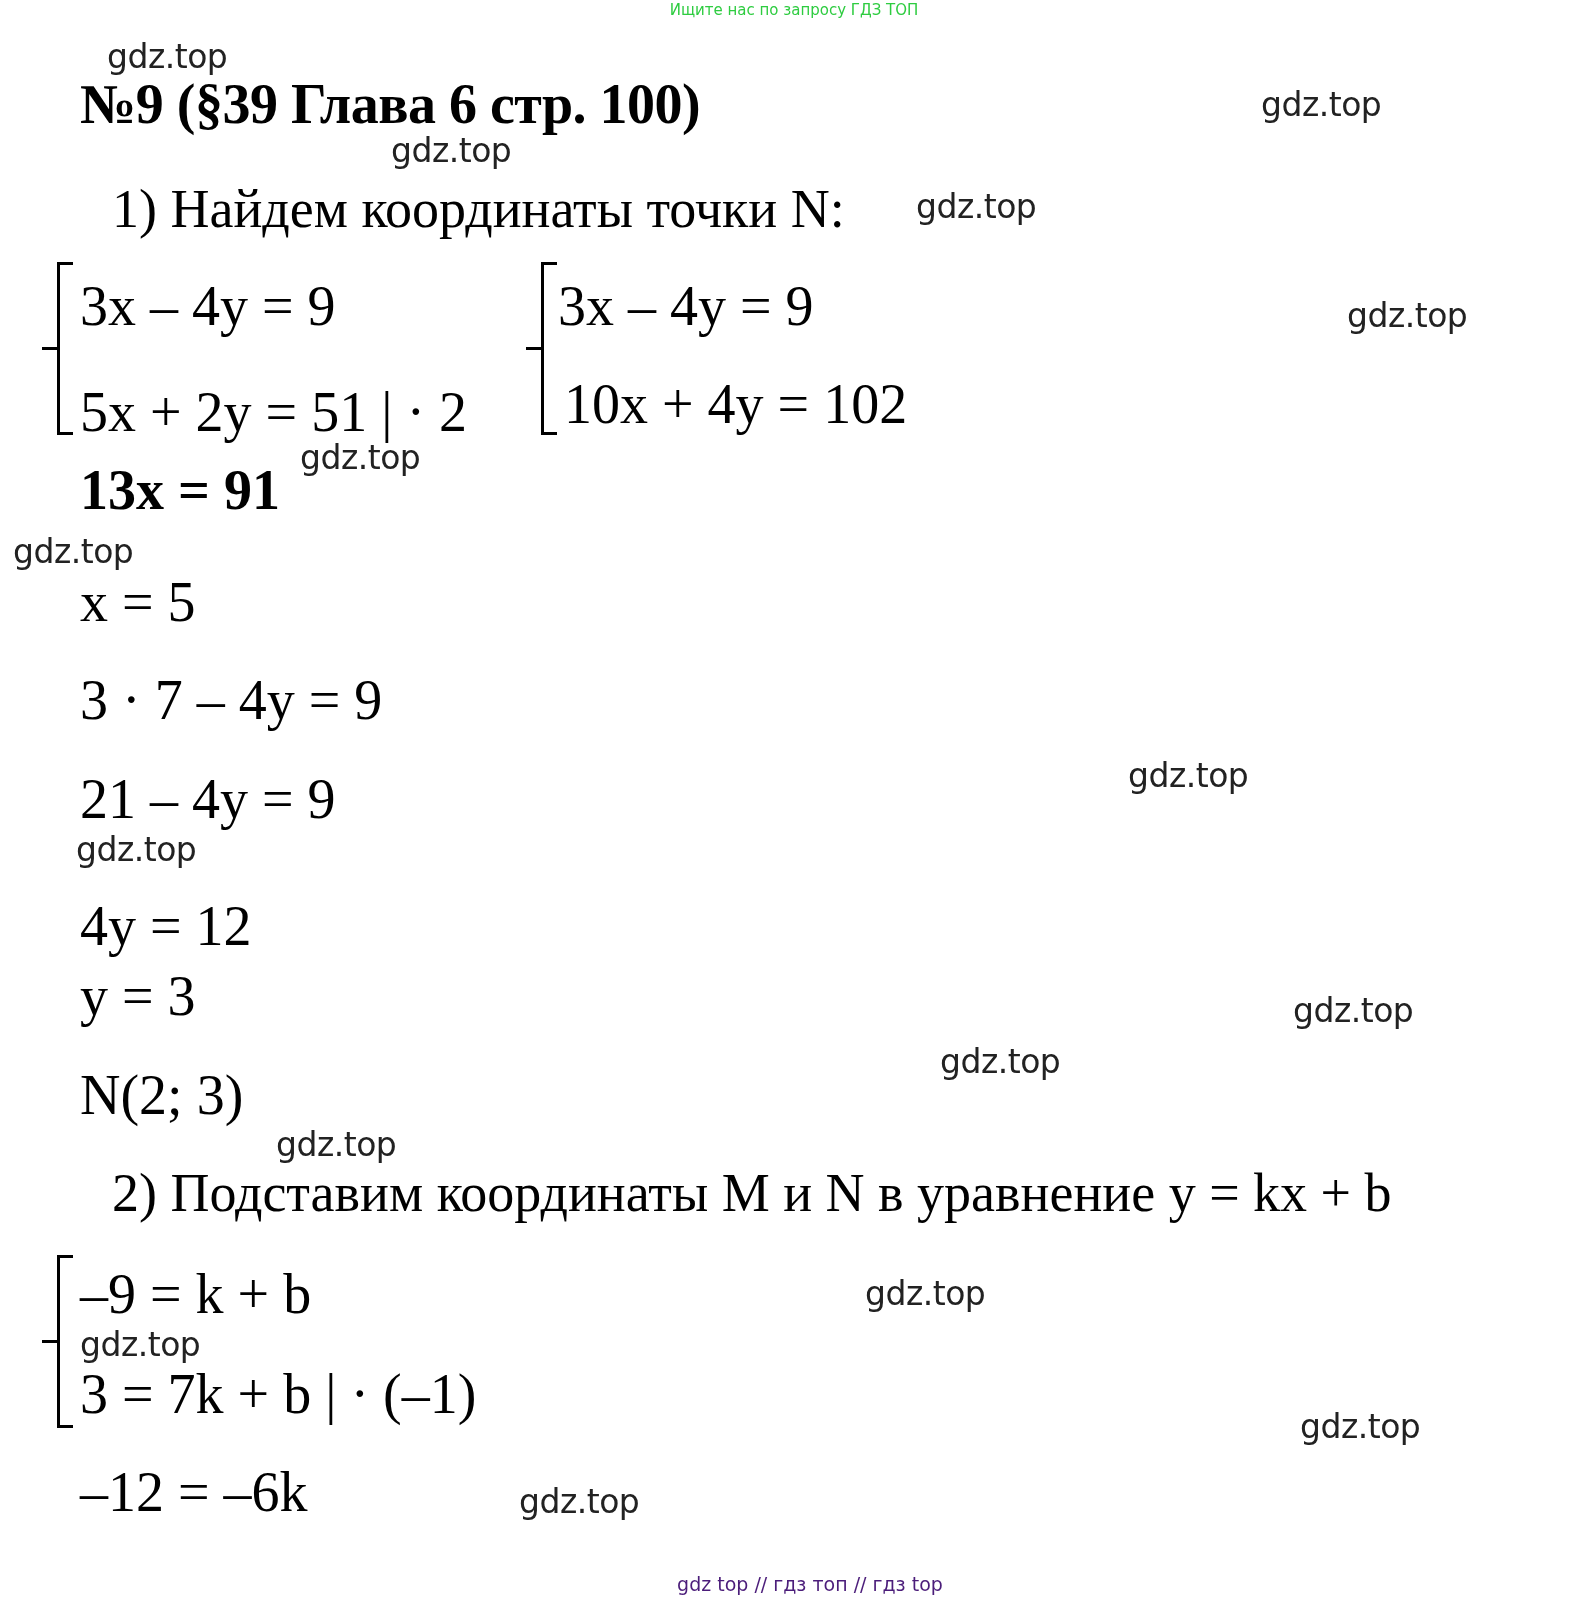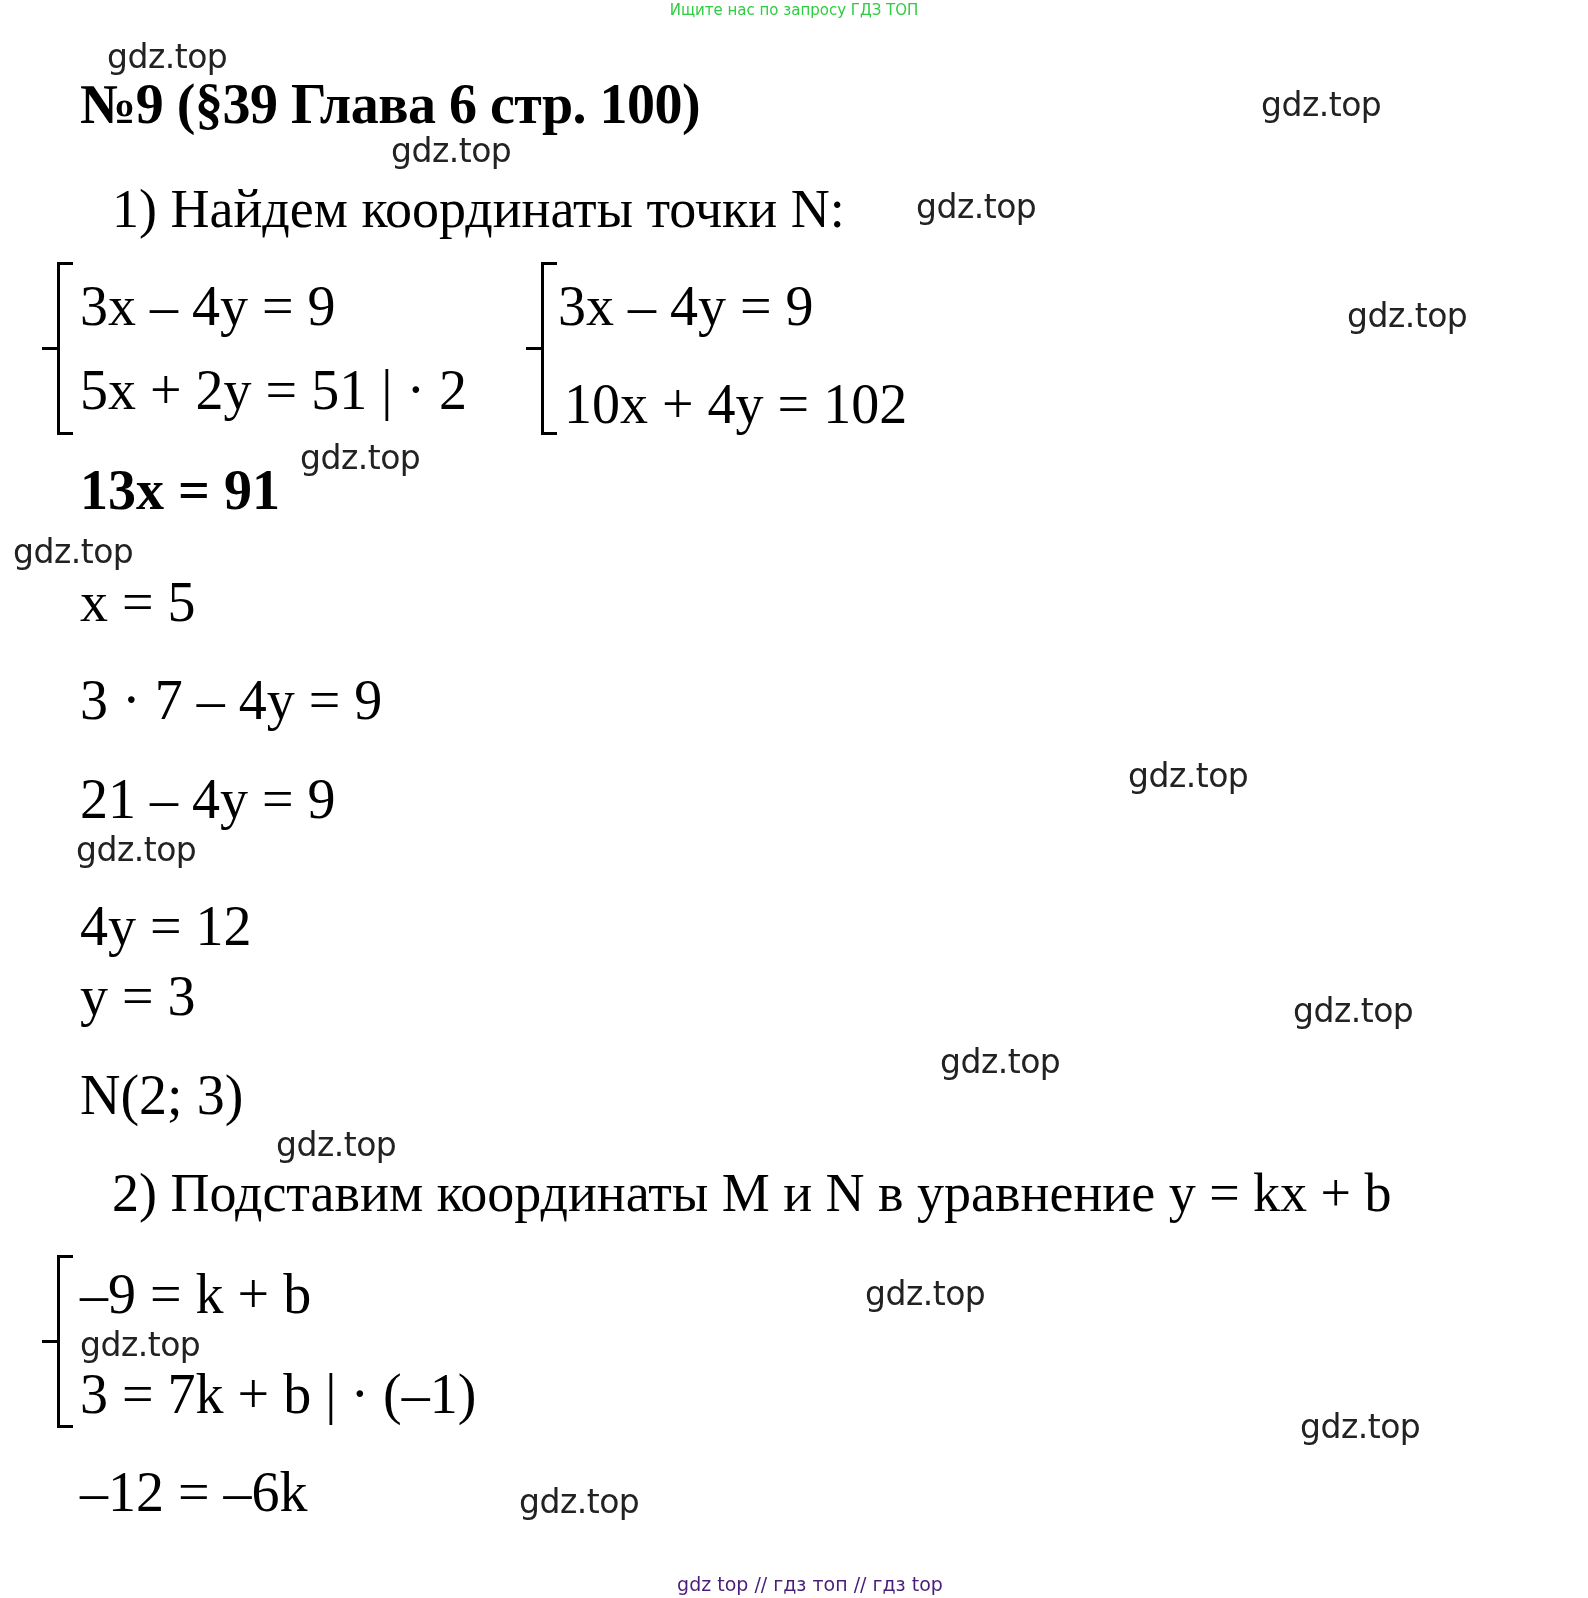--- a/index.html
+++ b/index.html
@@ -69,21 +69,21 @@
 <div class="abs top-banner">Ищите нас по запросу ГДЗ ТОП</div>
 
 <div class="abs title">№9 (§39 Глава 6  стр. 100)</div>
 
 <div class="abs step-head" style="left:80px; top:178px;">1) Найдем координаты точки N:</div>
 
 <div class="brace" style="left:57px; top:262px; height:173px;">
     <span class="tick" style="top:85px;"></span>
   </div>
 <div class="abs eq" style="left:80px; top:274px;">3x – 4y = 9</div>
-<div class="abs eq" style="left:80px; top:358px;text-align:right;">5x + 2y = 51  | · 2</div>
+<div class="abs eq" style="left:80px; top:380px;text-align:right;">5x + 2y = 51  | · 2</div>
 
 <div class="brace" style="left:541px; top:262px; height:173px;">
     <span class="tick" style="top:85px;"></span>
   </div>
 <div class="abs eq" style="left:558px; top:274px;">3x – 4y = 9</div>
 <div class="abs eq" style="left:564px; top:372px;">10x + 4y = 102</div>
 
 <div class="abs eq" style="left:80px; top:458px;font-weight:bold;">13x = 91</div>
 <div class="abs eq" style="left:80px; top:570px;">x = 5</div>
 <div class="abs eq" style="left:80px; top:668px;">3 · 7 – 4y = 9</div>

